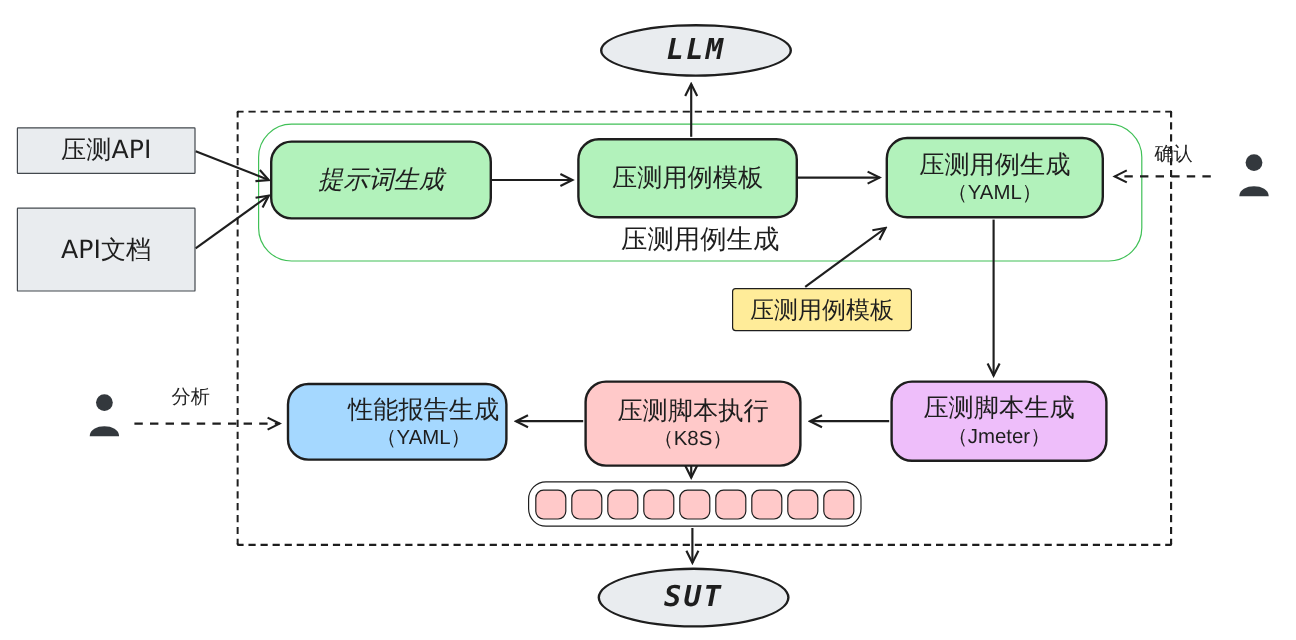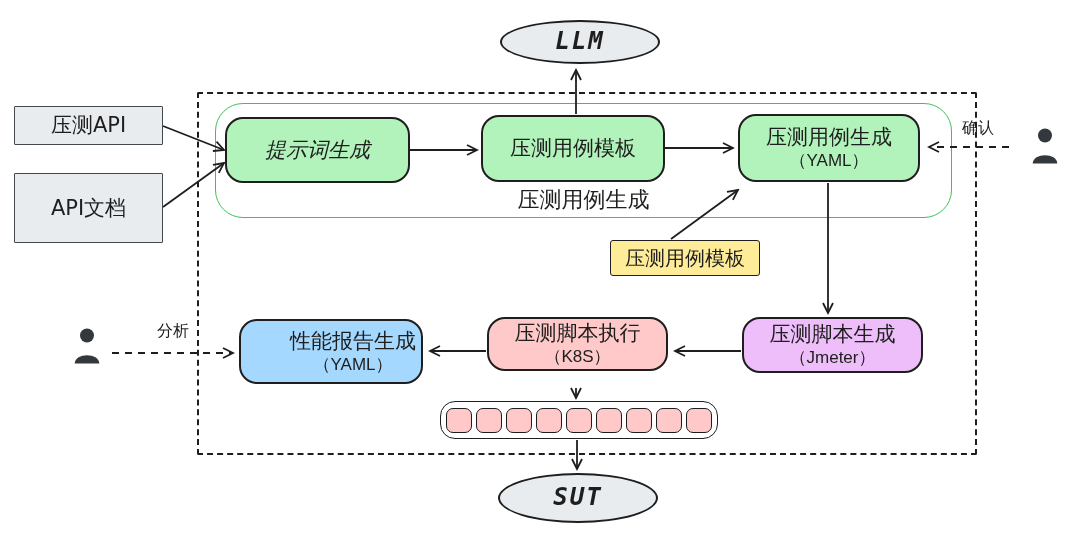--- a/index.html
+++ b/index.html
@@ -56,22 +56,22 @@
   .ellipse .label { font-size:24px; }
 
   .n-llm        { left:500px; top:20px;  width:160px; height:44px; }
   .n-sut        { left:498px; top:473px; width:160px; height:50px; }
   .n-pressure-api { left:14px; top:106px; width:149px; height:39px; }
   .n-api-doc    { left:14px;  top:173px; width:149px; height:70px; }
   .n-prompt-gen { left:225px; top:117px; width:185px; height:66px;font-style:italic; }
   .n-context-gen{ left:481px; top:115px; width:184px; height:67px; }
   .n-case-gen   { left:738px; top:114px; width:182px; height:68px; }
   .n-template   { left:610px; top:240px; width:150px; height:36px; }
-  .n-script-gen { left:742px; top:317px; width:181px; height:56px; }
-  .n-script-exec{ left:487px; top:317px; width:181px; height:54px; }
+  .n-script-gen { left:742px; top:317px; width:181px; height:68px; }
+  .n-script-exec{ left:487px; top:317px; width:181px; height:72px; }
   .n-report-gen { left:239px; top:319px; width:184px; height:65px;padding-left:44px; }
 
   .pods {
     position:absolute; left:440px; top:401px; width:278px; height:38px;
     border:1.6px solid #1e1e1e; border-radius:15px; box-sizing:border-box;
     background:#ffffff; z-index:10;
     display:flex; align-items:center; justify-content:center; gap:4px;
   }
   .pod {
     width:26px; height:25px; background:#ffc9c9;
@@ -81,21 +81,21 @@
   .person { position:absolute; width:28px; height:38px; z-index:10; }
   .person svg { width:100%; height:100%; }
   .person-right { left:1031px; top:127px; }
   .person-left  { left:73px;  top:327px; }
 
   .edge-label {
     position:absolute; font-size:16px; z-index:12; white-space:nowrap;
     text-align:center; width:60px;
   }
   .l-confirm { left:948px; top:118px; }
-  .l-analyze { left:129px; top:321px;text-align:right; }
+  .l-analyze { left:129px; top:321px; }
 </style>
 </head>
 <body>
 
 <div class="canvas">
 
   <div class="boundary"></div>
 
   <div class="group-box">
     <div class="group-label">压测用例生成</div>

